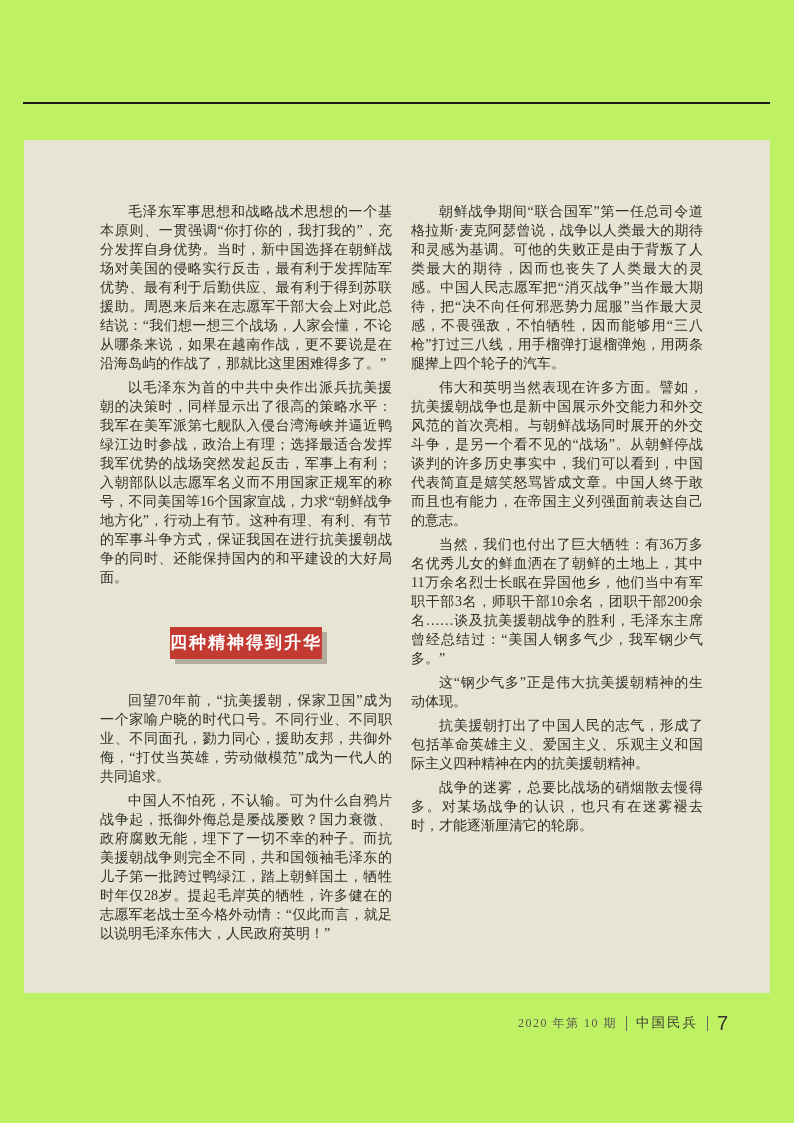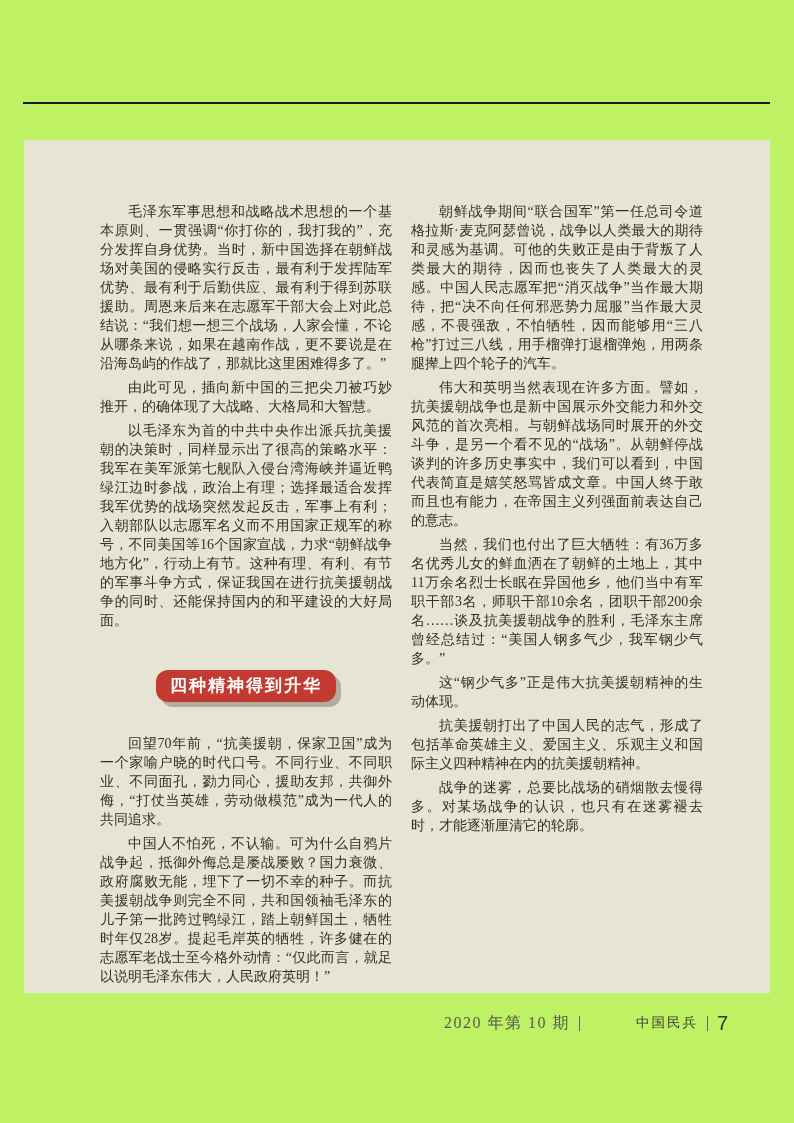--- a/index.html
+++ b/index.html
@@ -30,87 +30,84 @@
     width: 292px;
     color: #30302b;
     font-size: 14px;
     line-height: 19px;
     text-align: justify;
   }
   .col-left  { left: 76px; }
   .col-right { left: 387px; }
   .col p { margin: 0 0 5px 0; text-indent: 2em; }
   .heading-box {
-    width: 180px;
+    width: 152px;
     height: 32px;
     margin: 40px auto 32px auto;
     background: #c23a31;
     box-shadow: 5px 5px 0 #b3ab9c;
     color: #ffffff;
     font-size: 17px;
     font-weight: bold;
     letter-spacing: 2px;
     text-align: center;
     line-height: 32px;
     text-indent: 0;
     font-family: "Liberation Sans", "DejaVu Sans", sans-serif;
-    border-radius: 12px;
   }
   .end-mark {
     display: inline-block;
     color: #b5413c;
     font-size: 11px;
     line-height: 1;
     margin-left: 5px;
     vertical-align: 1px;
   }
   .footer {
     position: absolute;
     top: 1010px;
     right: 66px;
     height: 26px;
     display: flex;
     align-items: center;
     gap: 9px;
     color: #4a4843;
   }
   .footer .issue {
-    font-size: 16px;
+    font-size: 12px;
     letter-spacing: 1.5px;
     color: #5a5750;
   }
   .footer .divider {
     width: 1px;
     height: 15px;
     background: #6b6862;
   }
   .footer .mag {
     font-size: 13.5px;
     letter-spacing: 2px;
     color: #3b3933;
-    margin-left: 47px;
   }
   .footer .pagenum {
     font-size: 20px;
     color: #35332d;
     font-family: "Liberation Sans", "DejaVu Sans", sans-serif;
   }
 </style>
 </head>
 <body>
 
 <div class="page">
 
   <div class="top-rule"></div>
 
   <div class="content-box">
 
     <div class="col col-left">
       <p>毛泽东军事思想和战略战术思想的一个基本原则、一贯强调“你打你的，我打我的”，充分发挥自身优势。当时，新中国选择在朝鲜战场对美国的侵略实行反击，最有利于发挥陆军优势、最有利于后勤供应、最有利于得到苏联援助。周恩来后来在志愿军干部大会上对此总结说：“我们想一想三个战场，人家会懂，不论从哪条来说，如果在越南作战，更不要说是在沿海岛屿的作战了，那就比这里困难得多了。”</p>
-      <p>由此可见，插向新中国的三把尖刀被巧妙推开，的确体现了大战略、大格局和大智慧。</p>
       <p>以毛泽东为首的中共中央作出派兵抗美援朝的决策时，同样显示出了很高的策略水平：我军在美军派第七舰队入侵台湾海峡并逼近鸭绿江边时参战，政治上有理；选择最适合发挥我军优势的战场突然发起反击，军事上有利；入朝部队以志愿军名义而不用国家正规军的称号，不同美国等16个国家宣战，力求“朝鲜战争地方化”，行动上有节。这种有理、有利、有节的军事斗争方式，保证我国在进行抗美援朝战争的同时、还能保持国内的和平建设的大好局面。</p>
 
       <div class="heading-box">四种精神得到升华</div>
 
       <p>回望70年前，“抗美援朝，保家卫国”成为一个家喻户晓的时代口号。不同行业、不同职业、不同面孔，勠力同心，援助友邦，共御外侮，“打仗当英雄，劳动做模范”成为一代人的共同追求。</p>
       <p>中国人不怕死，不认输。可为什么自鸦片战争起，抵御外侮总是屡战屡败？国力衰微、政府腐败无能，埋下了一切不幸的种子。而抗美援朝战争则完全不同，共和国领袖毛泽东的儿子第一批跨过鸭绿江，踏上朝鲜国土，牺牲时年仅28岁。提起毛岸英的牺牲，许多健在的志愿军老战士至今格外动情：“仅此而言，就足以说明毛泽东伟大，人民政府英明！”</p>
     </div>
 
     <div class="col col-right">
       <p>朝鲜战争期间“联合国军”第一任总司令道格拉斯·麦克阿瑟曾说，战争以人类最大的期待和灵感为基调。可他的失败正是由于背叛了人类最大的期待，因而也丧失了人类最大的灵感。中国人民志愿军把“消灭战争”当作最大期待，把“决不向任何邪恶势力屈服”当作最大灵感，不畏强敌，不怕牺牲，因而能够用“三八枪”打过三八线，用手榴弹打退榴弹炮，用两条腿撵上四个轮子的汽车。</p>

